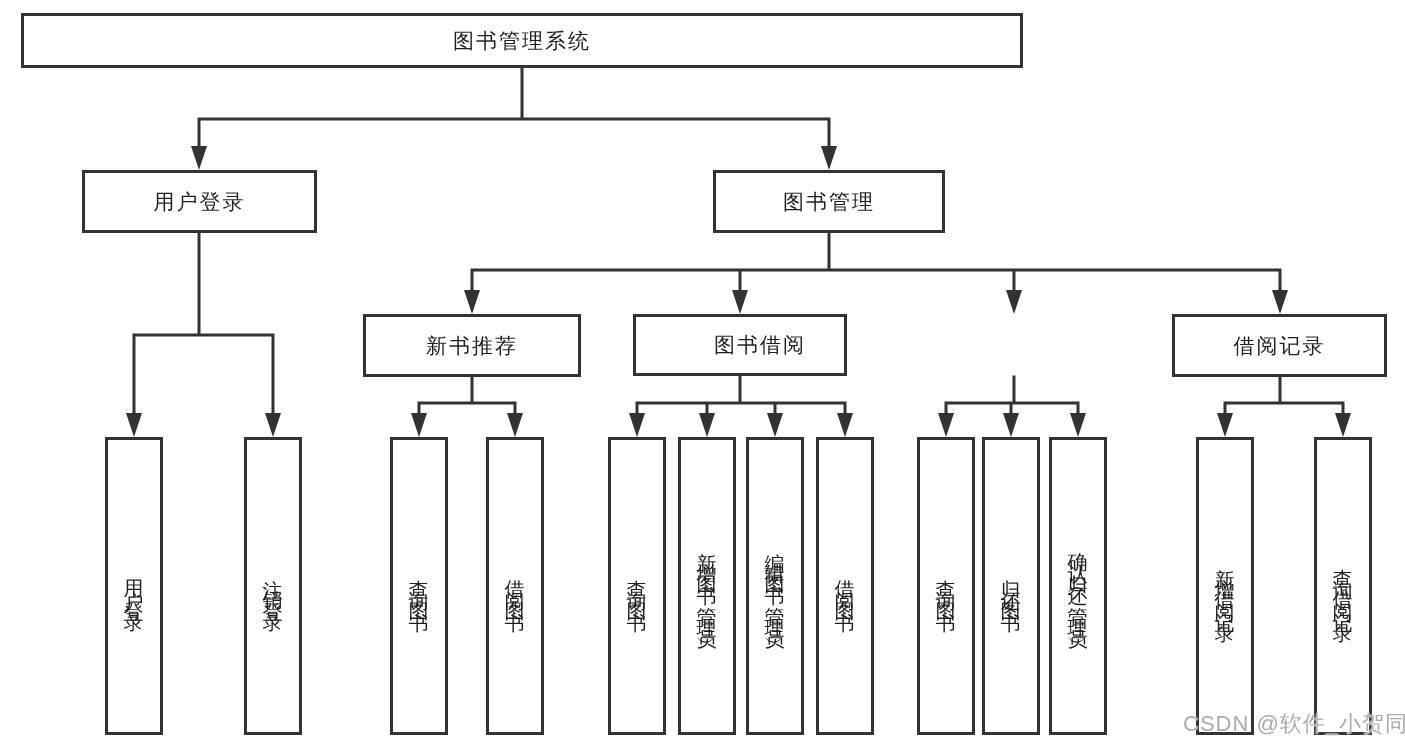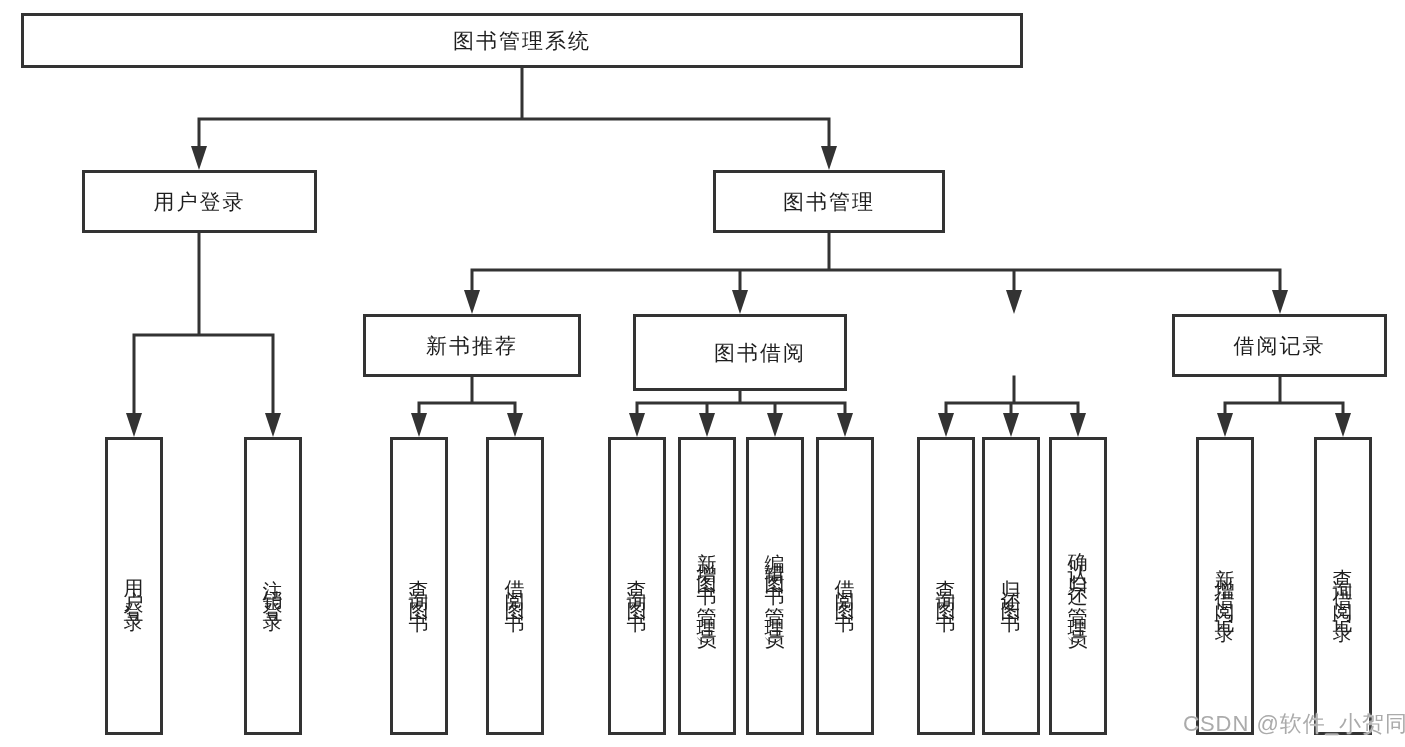--- a/index.html
+++ b/index.html
@@ -118,21 +118,21 @@
       <polygon points="1335,413 1351,413 1343,437"></polygon>
     </g>
   </svg>
 
   <div class="box-h" style="left:21px; top:13px; width:1002px; height:55px;">图书管理系统</div>
 
   <div class="box-h" style="left:82px; top:170px; width:235px; height:63px;">用户登录</div>
   <div class="box-h" style="left:363px; top:314px; width:218px; height:63px;">新书推荐</div>
 
   <div class="box-h" style="left:713px; top:170px; width:232px; height:63px;">图书管理</div>
-  <div class="box-h" style="left:633px; top:314px; width:214px; height:77px;padding-left:40px;">图书借阅</div>
+  <div class="box-h" style="left:633px; top:314px; width:214px; height:62px;padding-left:40px;">图书借阅</div>
   <div class="box-h" style="left:1172px; top:314px; width:215px; height:63px;">借阅记录</div>
 
   <div class="box-v" style="left:105px;">
     <span class="vtext">用户登录</span>
   </div>
   <div class="box-v" style="left:244px;">
     <span class="vtext">注销登录</span>
   </div>
 
   <div class="box-v" style="left:390px;">

